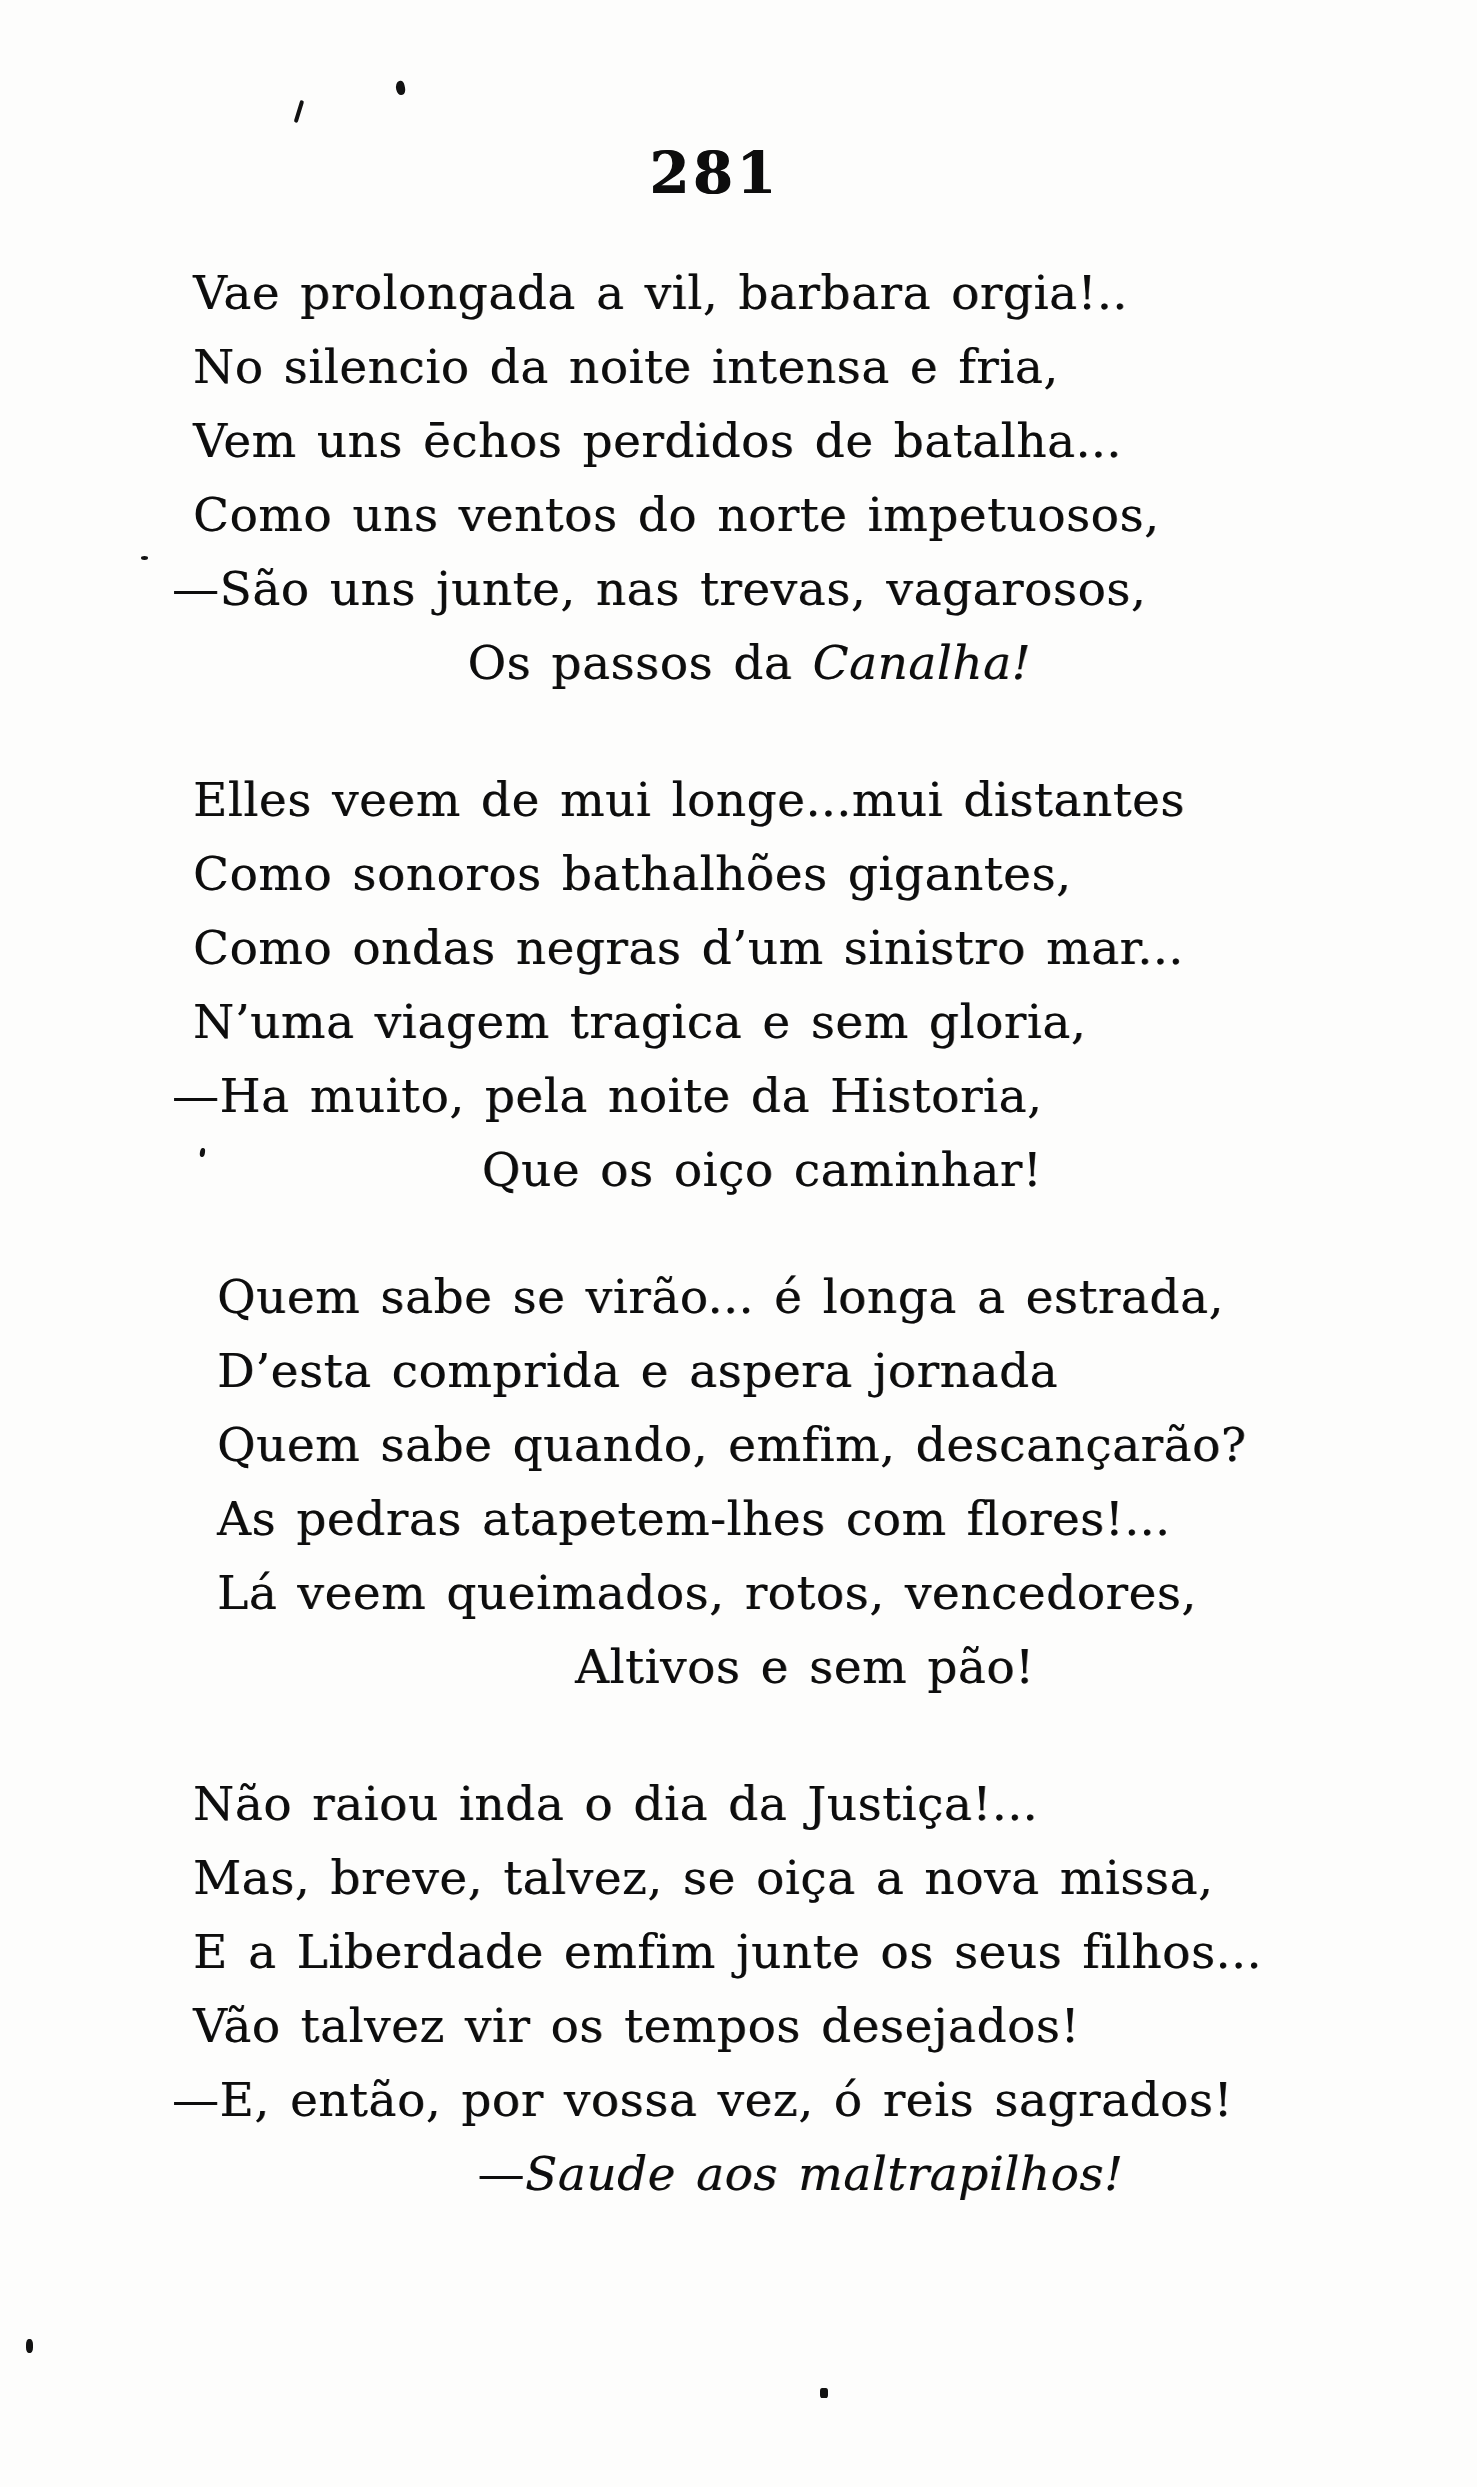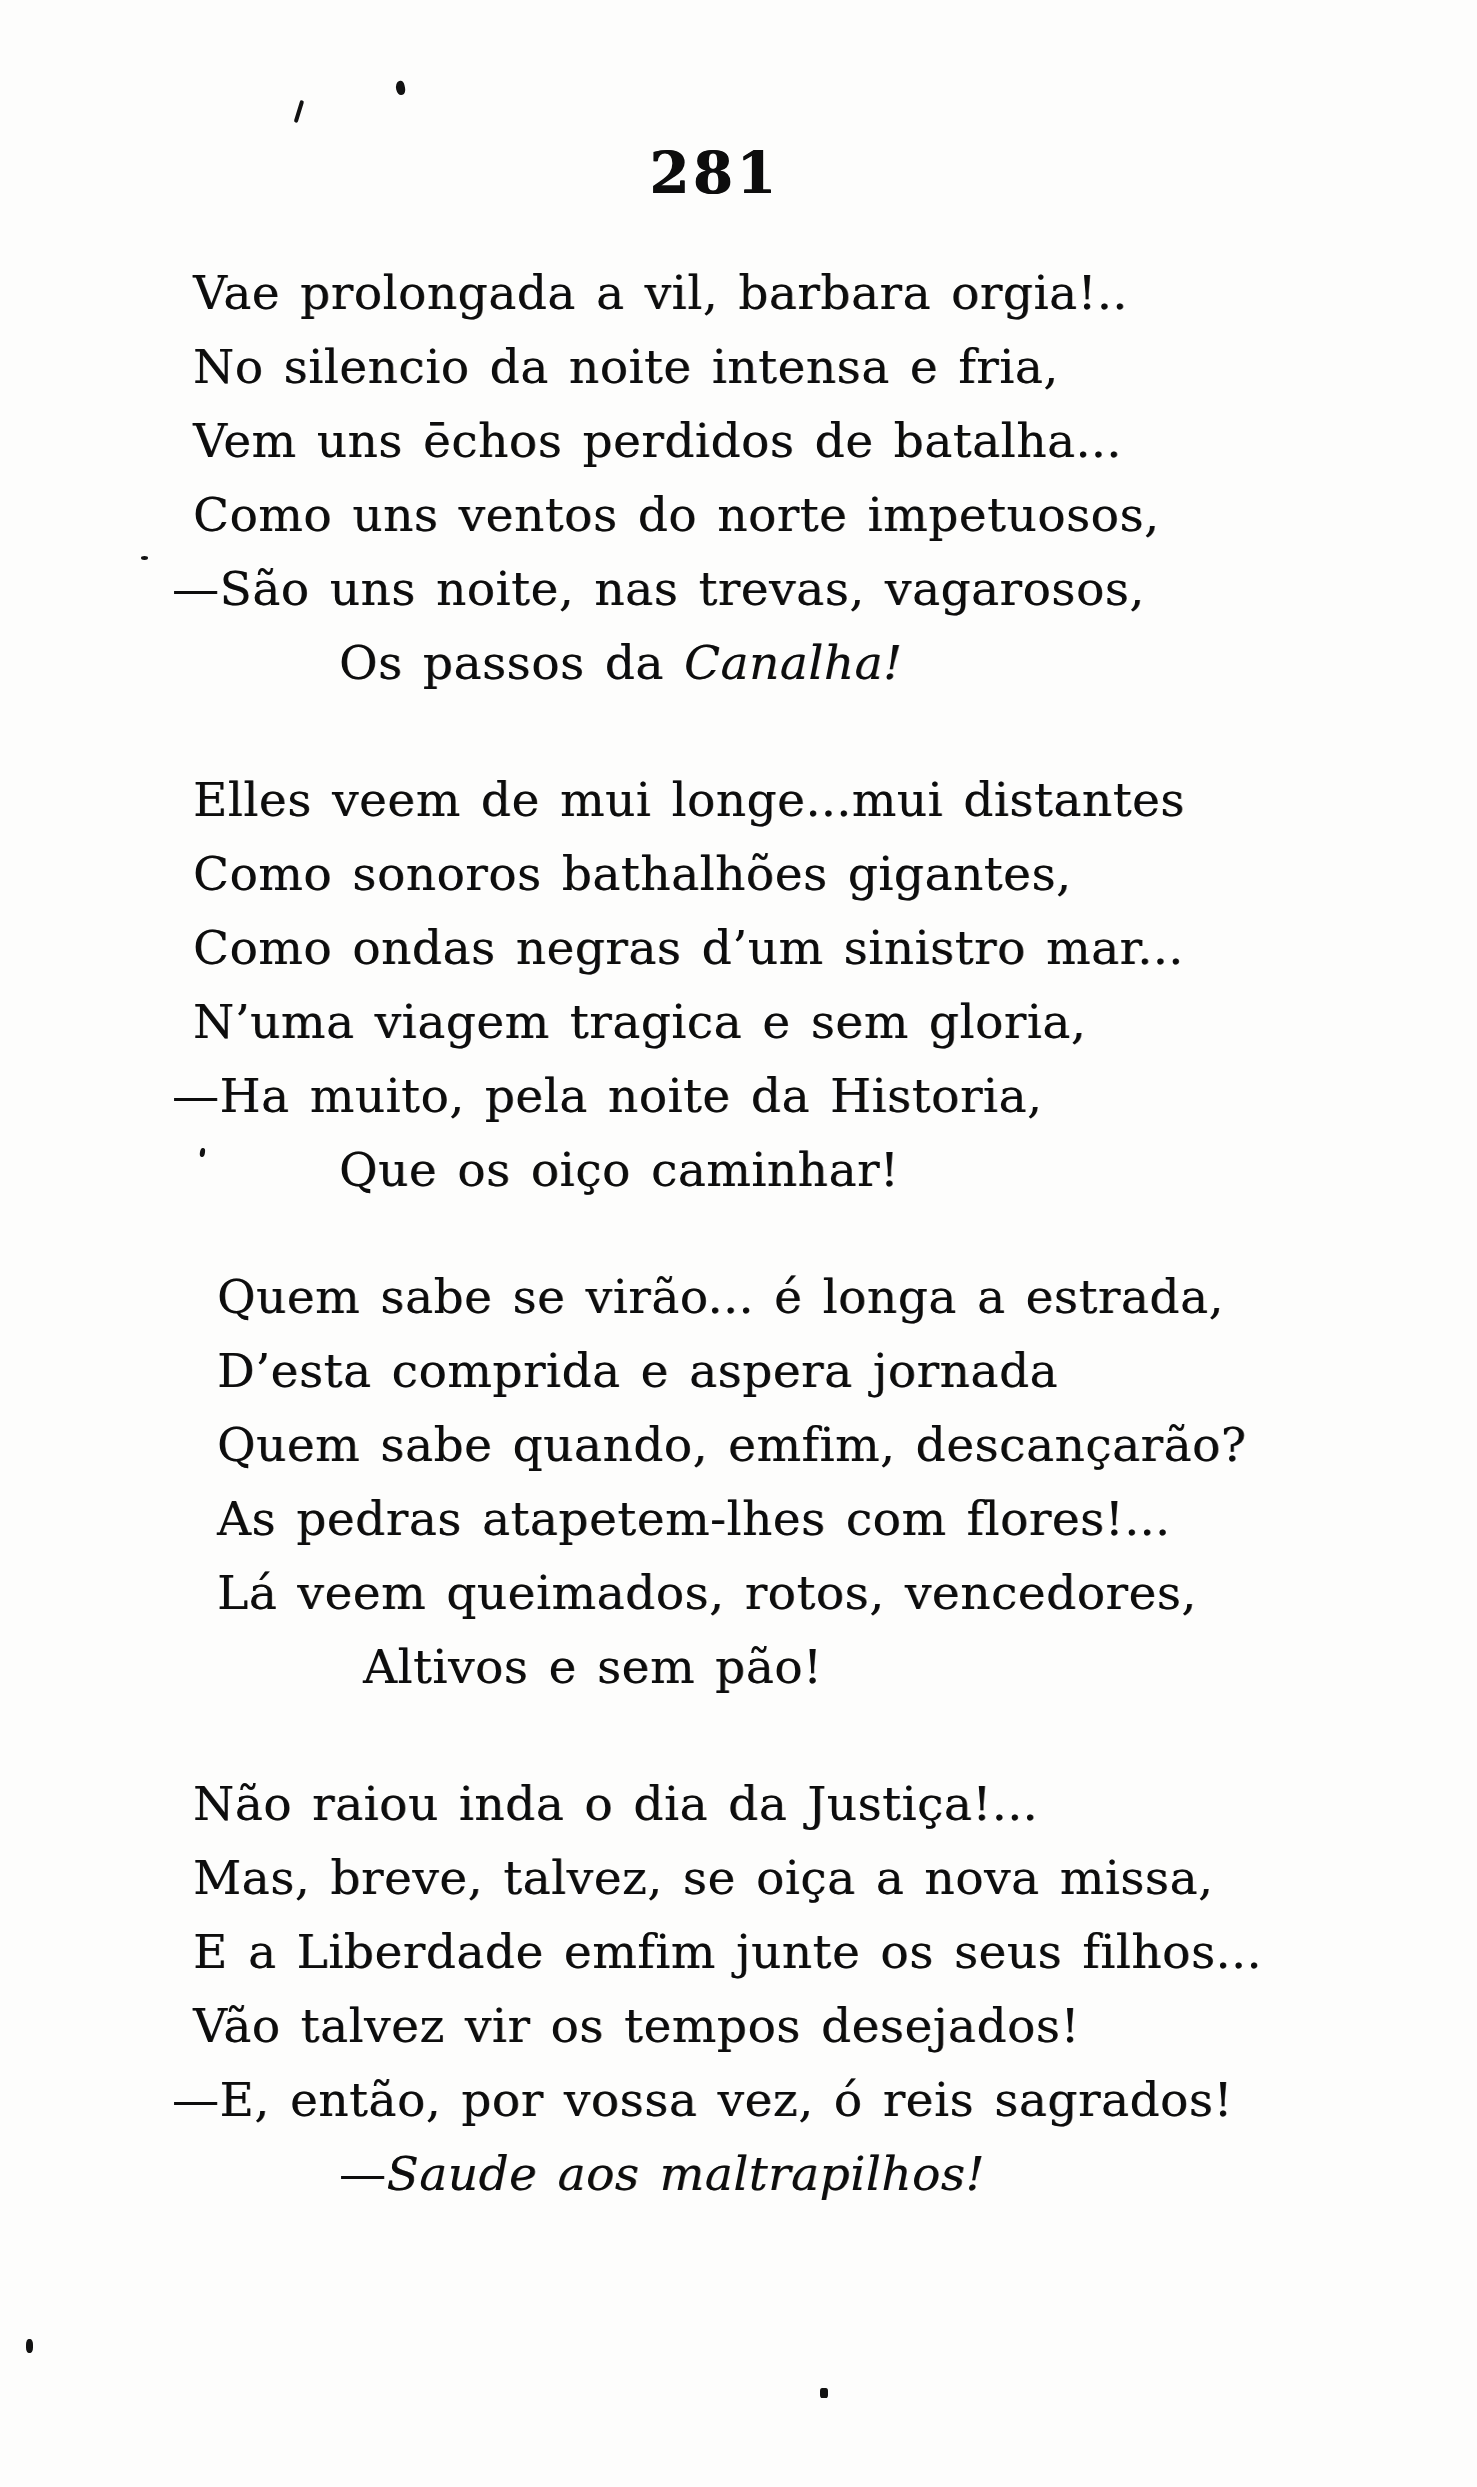--- a/index.html
+++ b/index.html
@@ -38,21 +38,21 @@
   .stanza-4 { top: 1767px; }
   .line {
     margin: 0;
     font-size: 47px;
     line-height: 74px;
     letter-spacing: 0.5px;
     word-spacing: 4.7px;
     white-space: pre;
     text-shadow: 0.6px 0.4px 0 rgba(10,10,10,0.55);
   }
-  .indent { padding-left: 146px; }
+  .indent { padding-left: 146px; text-align: center; }
   .hang { margin-left: -21px; }
   .it { font-style: italic; }
   .speck {
     position: absolute;
     background: #121212;
   }
   .speck-1 { left: 396px; top: 81px;  width: 8.5px;  height: 14px; border-radius: 60% 40% 50% 50%; transform: rotate(-12deg); }
   .speck-2 { left: 297px; top: 100px; width: 3.8px;  height: 22.6px; border-radius: 1.9px; transform: rotate(17deg); }
   .speck-3 { left: 141px; top: 556px; width: 6.6px;  height: 3.8px;  border-radius: 50%; }
   .speck-4 { left: 200px; top: 1148px; width: 4.7px; height: 8.5px;  border-radius: 50%; transform: rotate(10deg); }
@@ -71,21 +71,21 @@
   <div class="speck speck-3"></div>
   <div class="speck speck-4"></div>
   <div class="speck speck-5"></div>
   <div class="speck speck-6"></div>
 
   <div class="stanza stanza-1">
     <p class="line">Vae prolongada a vil, barbara orgia!..</p>
     <p class="line">No silencio da noite intensa e fria,</p>
     <p class="line">Vem uns ēchos perdidos de batalha...</p>
     <p class="line">Como uns ventos do norte impetuosos,</p>
-    <p class="line hang">—São uns noite, nas trevas, vagarosos,</p>
+    <p class="line hang">—São uns junte, nas trevas, vagarosos,</p>
     <p class="line indent"><span>Os passos da </span><span class="it">Canalha!</span></p>
   </div>
 
   <div class="stanza stanza-2">
     <p class="line">Elles veem de mui longe...mui distantes</p>
     <p class="line">Como sonoros bathalhões gigantes,</p>
     <p class="line">Como ondas negras d’um sinistro mar...</p>
     <p class="line">N’uma viagem tragica e sem gloria,</p>
     <p class="line hang">—Ha muito, pela noite da Historia,</p>
     <p class="line indent">Que os oiço caminhar!</p>

